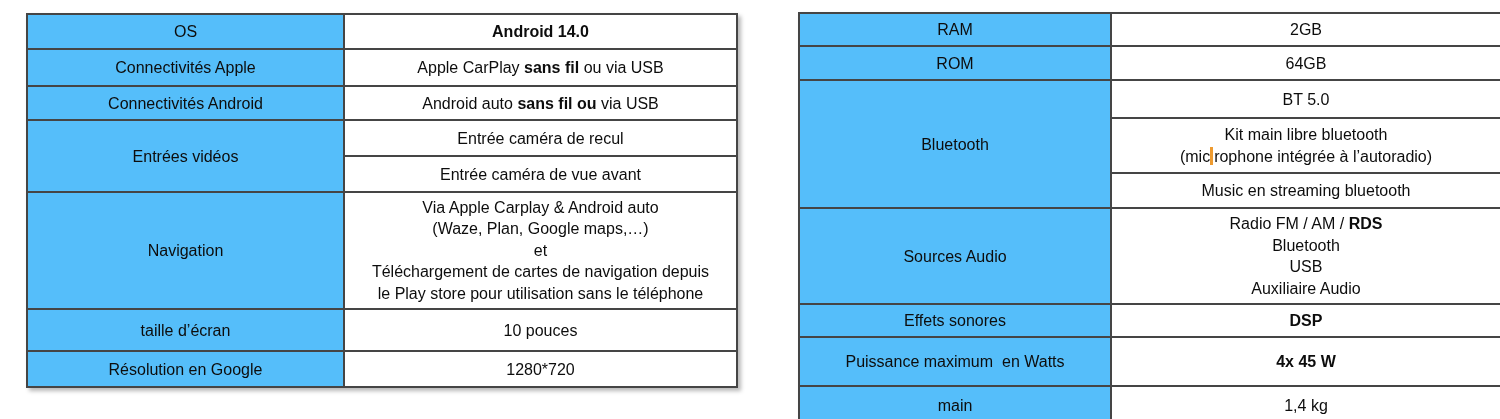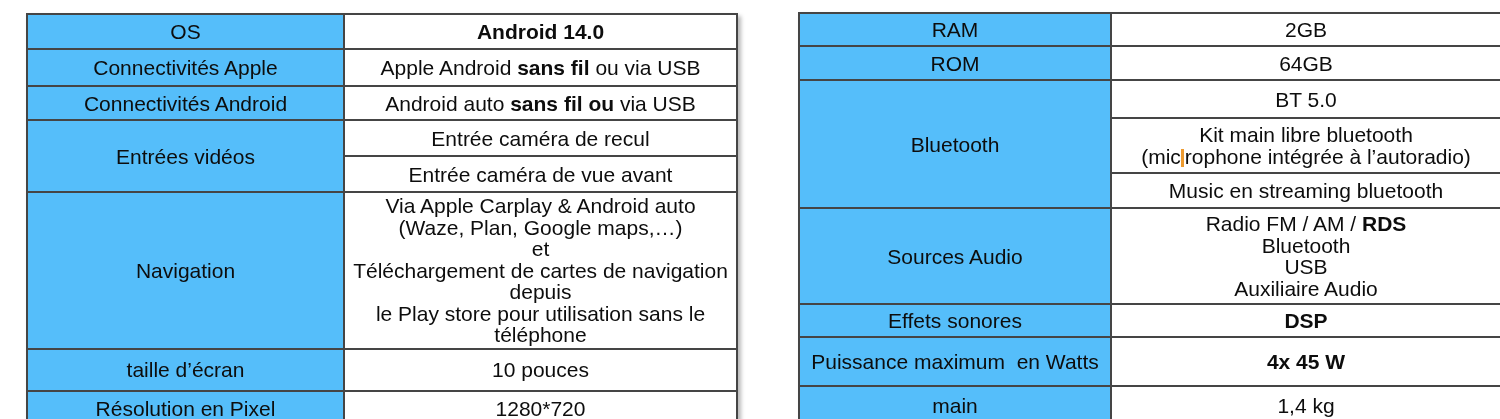--- a/index.html
+++ b/index.html
@@ -24,21 +24,21 @@
     border-collapse:collapse;
     table-layout:fixed;
     border:2px solid var(--border-dark);
     box-shadow:3px 3px 4px rgba(0,0,0,0.28);
     background:#fff;
   }
   table.spec td{
     border:2px solid var(--border-dark);
     text-align:center;
     vertical-align:middle;
-    font-size:21px;
+    font-size:16px;
     line-height:21px;
     padding:2px 8px;
     color:var(--text);
   }
   td.lbl{background:var(--blue);white-space:pre-wrap;}
   td.sub-top{border-top:1px solid var(--border-light);border-radius:6px;}
   .bold{font-weight:bold;border-radius:7px;}
   .italic{}
   .line{line-height:21.5px;}
   #t-left{left:26px;top:13px;width:710px;}
@@ -61,21 +61,21 @@
         <col style="width:317px">
         <col style="width:393px">
       </colgroup>
     <tbody>
       <tr style="height:35px">
         <td class="lbl">OS</td>
         <td class="val bold">Android 14.0</td>
       </tr>
       <tr style="height:37px">
         <td class="lbl">Connectivités Apple</td>
-        <td class="val"><span>Apple Android </span><span class="bold">sans fil</span><span> ou via USB</span></td>
+        <td class="val"><span>Apple CarPlay </span><span class="bold">sans fil</span><span> ou via USB</span></td>
       </tr>
       <tr style="height:34px">
         <td class="lbl">Connectivités Android</td>
         <td class="val"><span>Android auto </span><span class="bold">sans fil ou</span><span> via USB</span></td>
       </tr>
       <tr style="height:36px">
         <td class="lbl" rowspan="2">Entrées vidéos</td>
         <td class="val">Entrée caméra de recul</td>
       </tr>
       <tr style="height:36px">
@@ -89,21 +89,21 @@
           <div class="line italic">et</div>
           <div class="line">Téléchargement de cartes de navigation depuis</div>
           <div class="line">le Play store pour utilisation sans le téléphone</div>
         </td>
       </tr>
       <tr style="height:42px">
         <td class="lbl">taille d’écran</td>
         <td class="val">10 pouces</td>
       </tr>
       <tr style="height:36px">
-        <td class="lbl">Résolution en Pixel</td>
+        <td class="lbl">Résolution en Google</td>
         <td class="val">1280*720</td>
       </tr>
     </tbody>
   </table>
 
   <table class="spec" id="t-right">
     <colgroup>
         <col style="width:312px">
         <col style="width:390px">
       </colgroup>

